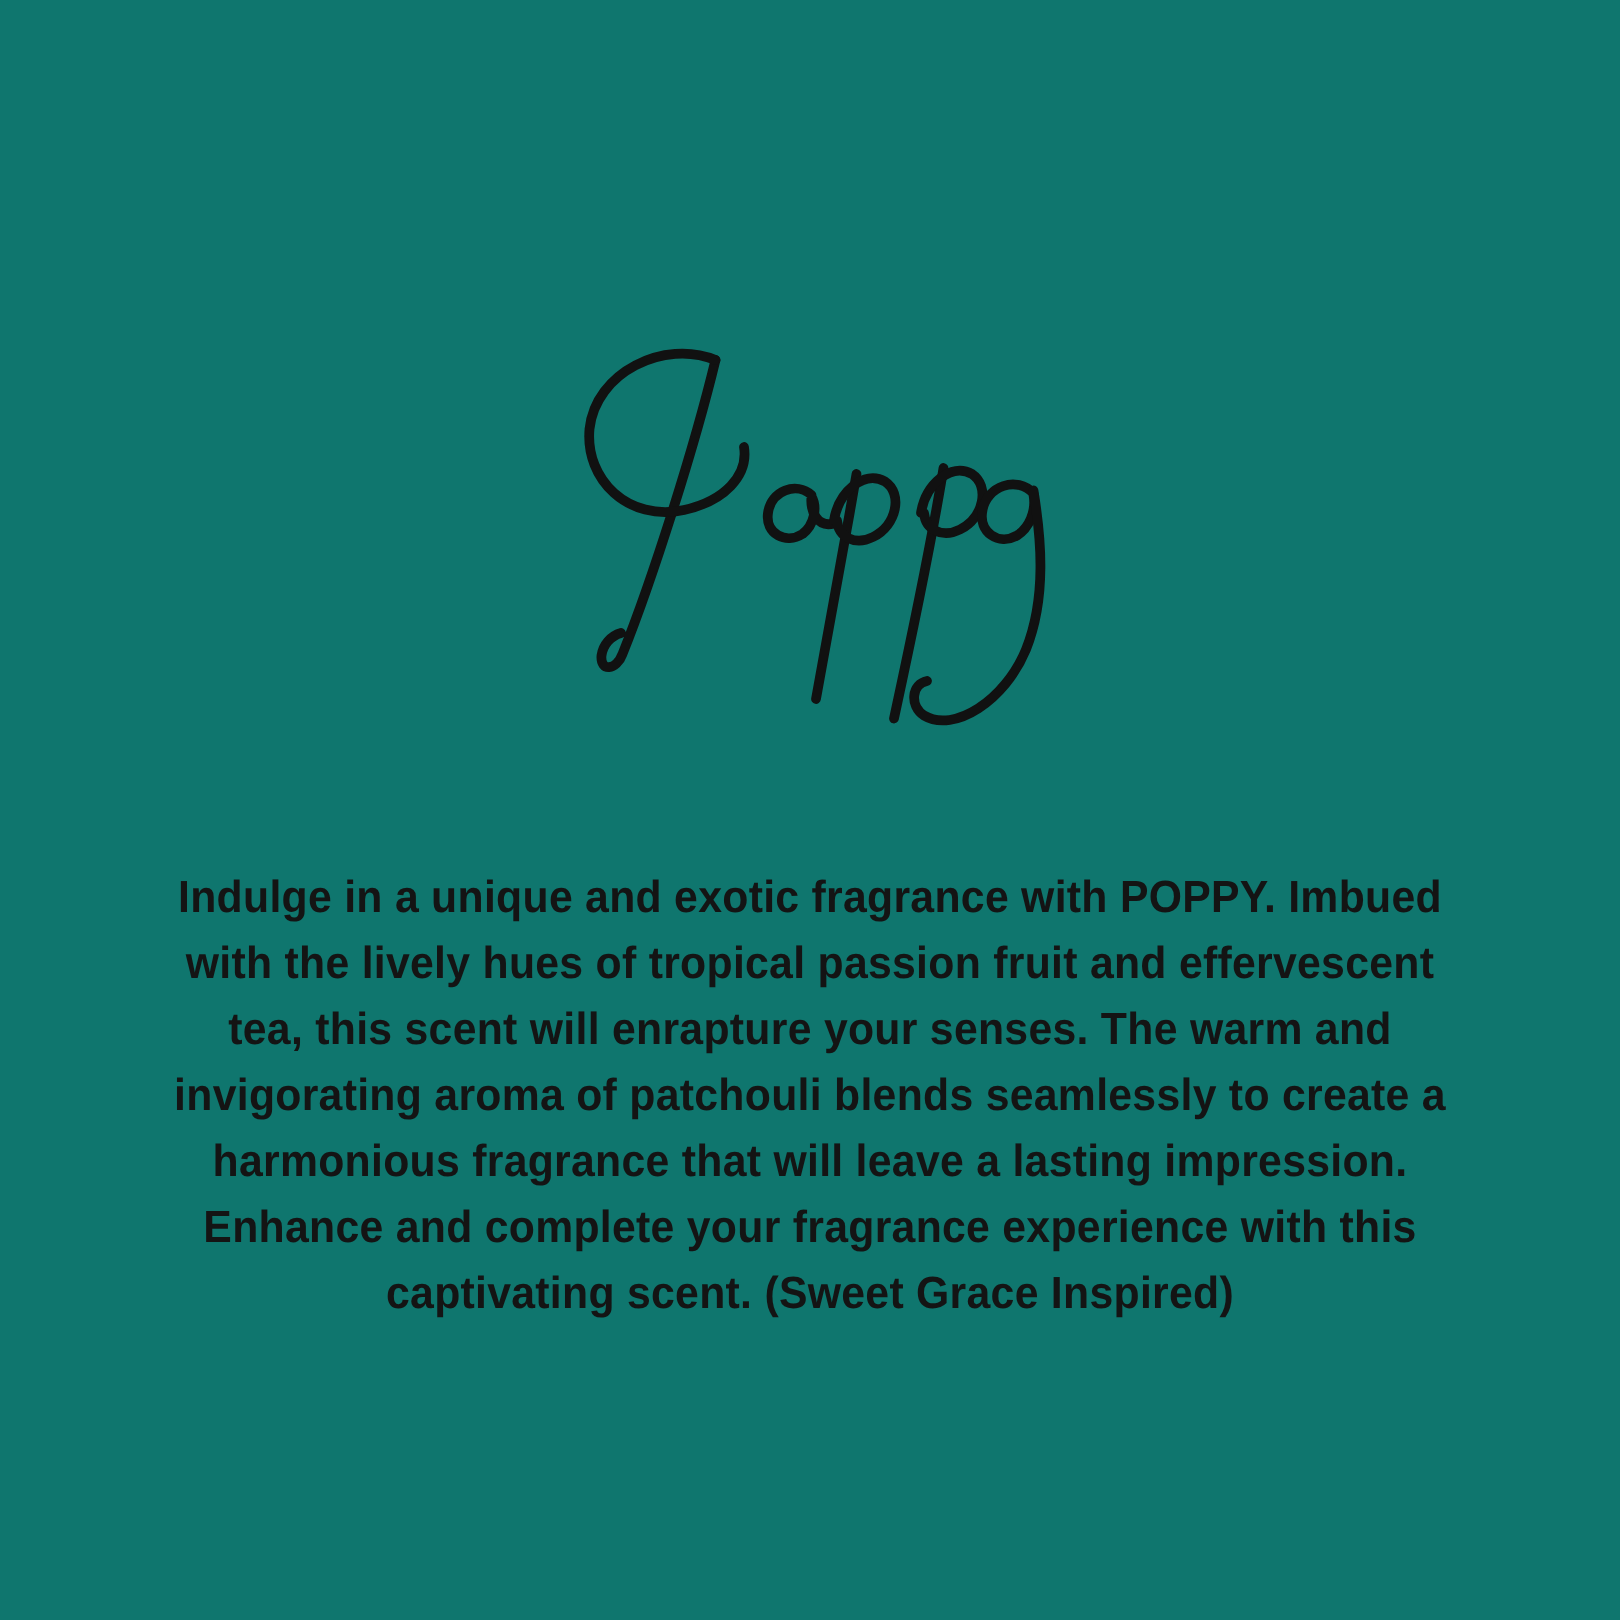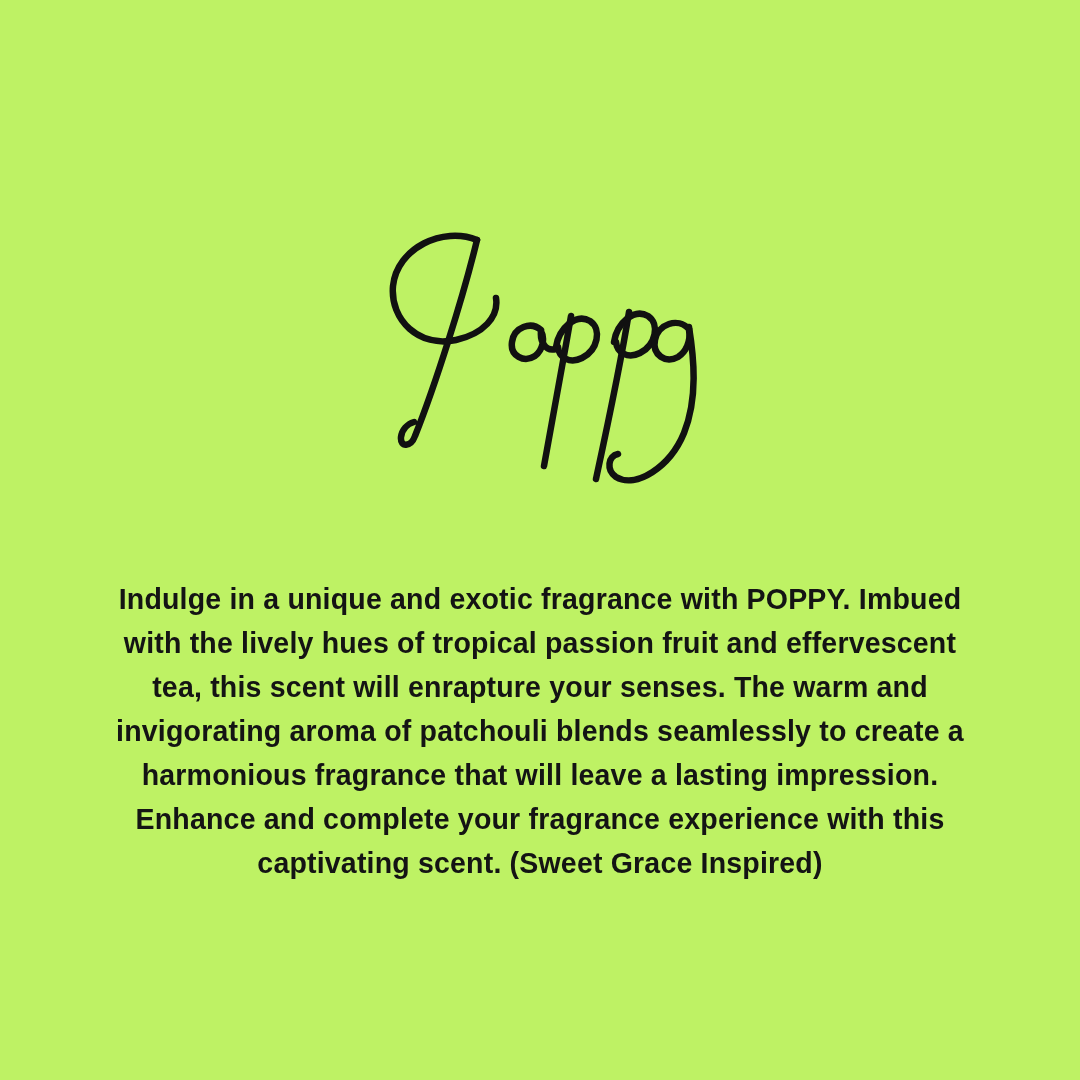--- a/index.html
+++ b/index.html
@@ -4,21 +4,21 @@
 <style>
   html, body {
     margin: 0;
     padding: 0;
     background: #ffffff;
   }
   .canvas {
     position: relative;
     width: 1080px;
     height: 1080px;
-    background: #bef264;
+    background: #0f766e;
     overflow: hidden;
     font-family: "Liberation Sans", sans-serif;
   }
   .title-wrap {
     position: absolute;
     left: 383px;
     top: 226px;
     width: 334px;
     height: 292px;
   }

